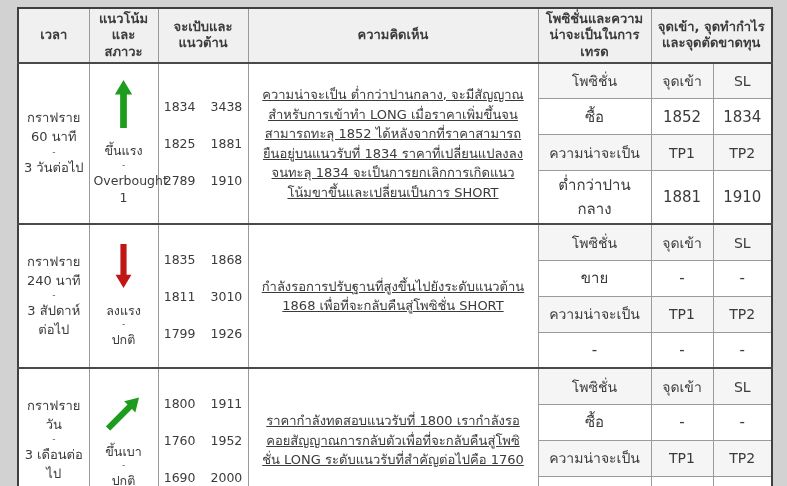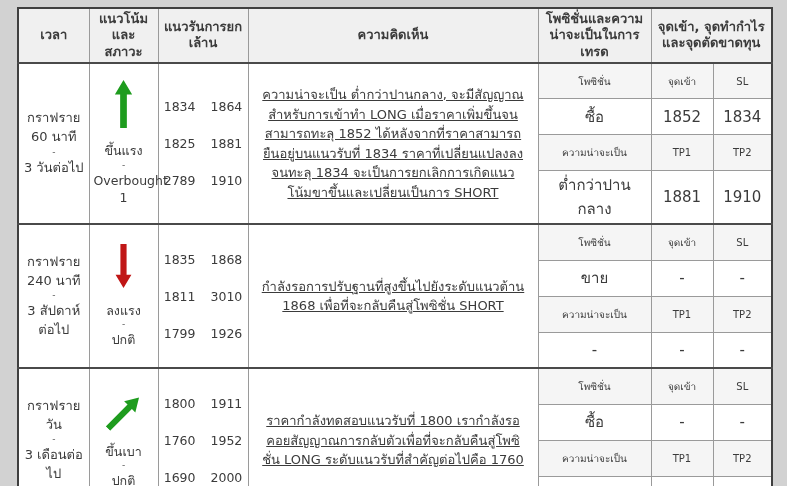--- a/index.html
+++ b/index.html
@@ -38,21 +38,21 @@
   td.c-time{font-weight:normal;font-size:13px;line-height:1.45;}
   td.c-trend{font-size:12.5px;line-height:1.4;text-align:center;}
   td.c-levels{font-size:12.5px;}
   td.c-comment{
     text-align:center;
     font-size:13px;
     line-height:1.5;
     padding:8px 11px;
     text-decoration:underline;
   }
-  td.lbl{background:#f5f5f5;font-size:10px;}
+  td.lbl{background:#f5f5f5;font-size:14px;}
   td.val{font-size:15px;}
   .sep{display:block;font-size:9px;line-height:1.3;color:#555;}
   .levels-stack{display:flex;flex-direction:column;gap:22px;align-items:center;}
   .level-pair{display:flex;gap:15px;justify-content:center;}
   .arrow{display:block;margin:0 auto 14px auto;}
   .arrow.down{transform:rotate(180deg);}
   .arrow.upright{transform:rotate(45deg);margin-bottom:8px;}
 </style>
 </head>
 <body>
@@ -65,21 +65,21 @@
         <col style="width:90px">
     <col style="width:290px">
         <col style="width:113px">
         <col style="width:62px">
         <col style="width:59px">
   </colgroup>
   <thead>
     <tr>
       <th>เวลา</th>
       <th>แนวโน้มและสภาวะ</th>
-      <th>แนวรันการยกเล้าน</th>
+      <th>จะเปับและแนวต้าน</th>
       <th>ความคิดเห็น</th>
       <th>โพซิชั่นและความน่าจะเป็นในการเทรด</th>
       <th colspan="2">จุดเข้า, จุดทำกำไรและจุดตัดขาดทุน</th>
     </tr>
   </thead>
 
   <tbody>
     <tr>
       <td rowspan="4" class="c-time">
         <span>กราฟราย 60 นาที</span>
@@ -91,21 +91,21 @@
           <polygon points="12,0 21,15 15.5,15 15.5,50 8.5,50 8.5,15 3,15" fill="#1e9c1e"></polygon>
         </svg>
         <span>ขึ้นแรง</span>
         <span class="sep">-</span>
         <span>Overbought 1</span>
       </td>
       <td rowspan="4" class="c-levels">
         <div class="levels-stack">
           <div class="level-pair">
                 <span>1834</span>
-                <span>1864</span>
+                <span>3438</span>
               </div>
           <div class="level-pair">
                 <span>1825</span>
                 <span>1881</span>
               </div>
           <div class="level-pair">
                 <span>2789</span>
                 <span>1910</span>
               </div>
         </div>

